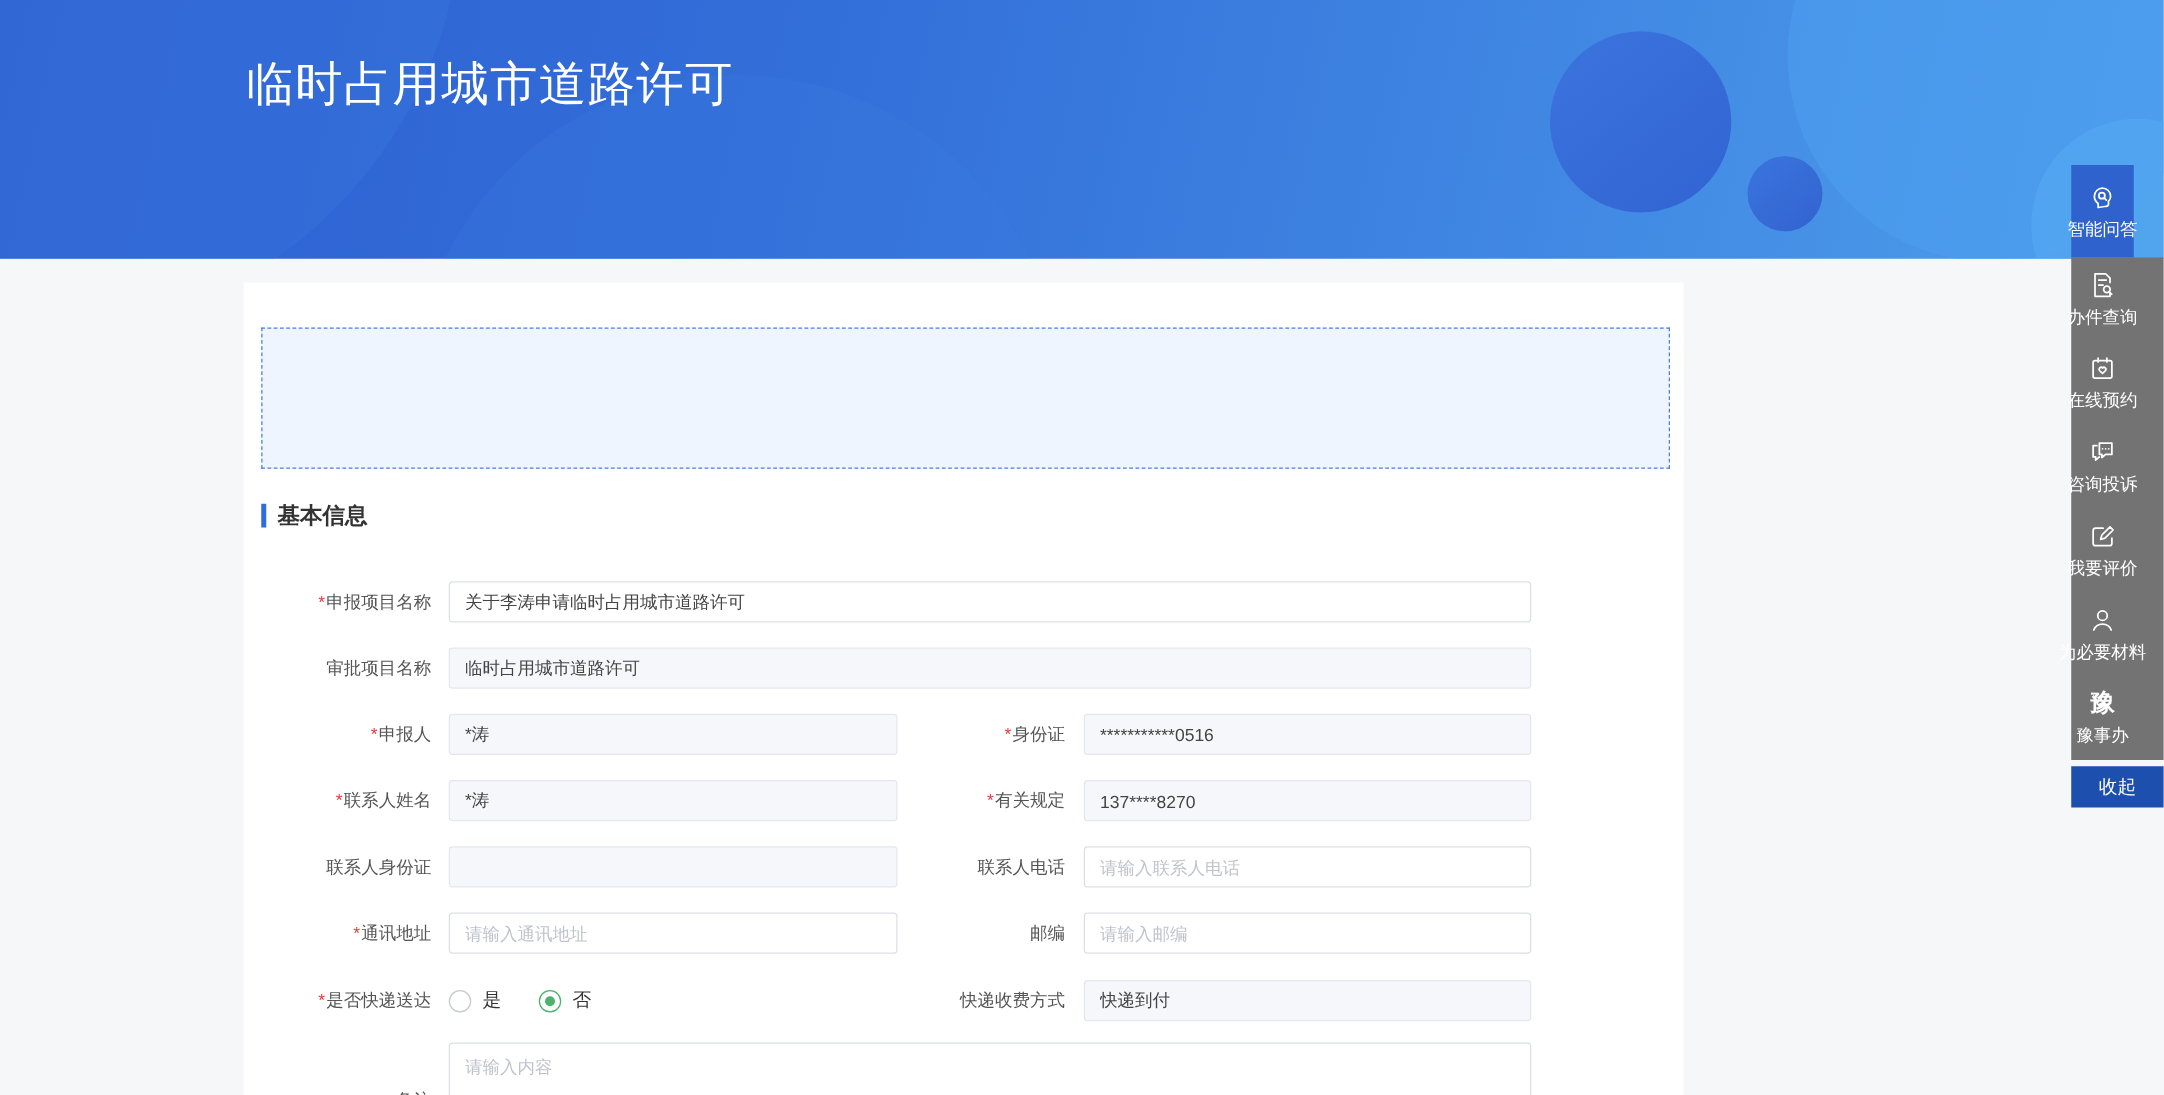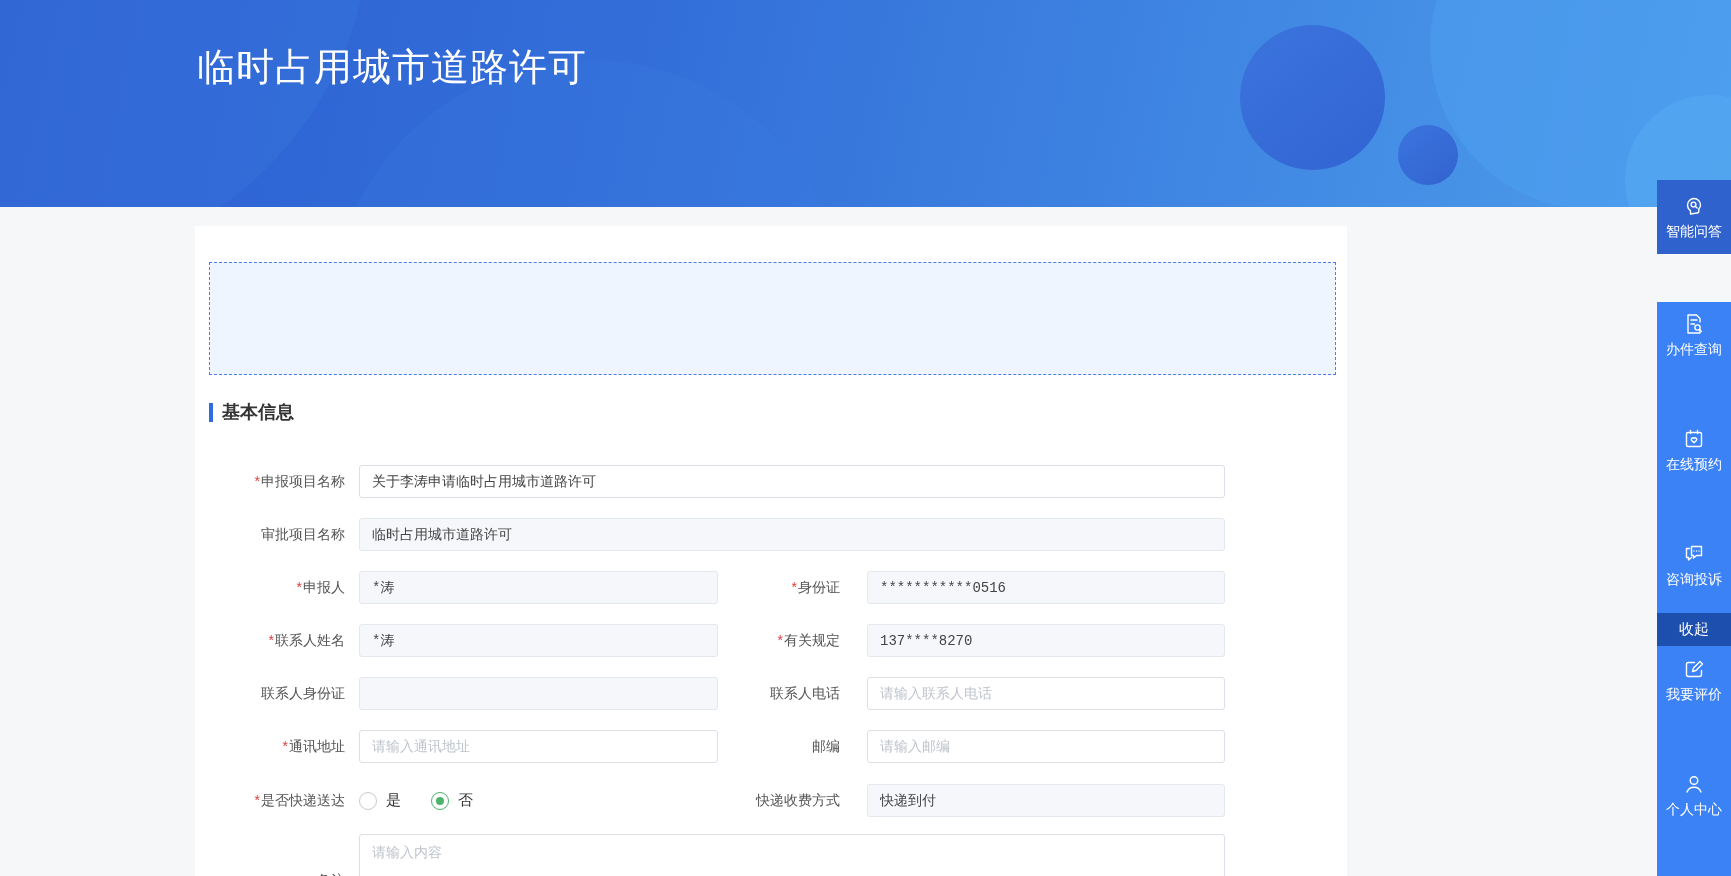--- a/index.html
+++ b/index.html
@@ -37,48 +37,48 @@
 
   .section-title { position:absolute; left:14px; top:174px; display:flex; align-items:center; }
   .section-bar { width:4px; height:19px; background:#2f6be4; margin-right:9px; }
   .section-text { font-size:18px; font-weight:bold; color:#333; }
 
   
   .row { position:absolute; height:33px; }
   .flabel { position:absolute; height:33px; line-height:33px; font-size:14px; color:#555;
             text-align:right; white-space:nowrap; }
   .lab-l { left:0; width:150px; }
-  .lab-r { left:448px; width:197px;text-align:right; }
+  .lab-r { left:460px; width:197px;text-align:right; }
   .req { color:#e23c3c; margin-right:1px; }
   input.fi, textarea.fi { position:absolute; height:33px; border:1px solid #dcdfe6;
            border-radius:3px; padding:0 12px; font-size:14px; color:#444; background:#fff;
-           font-family:Liberation Mono, monospace; outline:none; }
+           font-family:Liberation Sans, sans-serif; outline:none; }
   input.fi::placeholder, textarea.fi::placeholder { color:#bfc4cc; }
   .in-l { left:164px; width:359px; }
   .in-r { left:672px; width:358px; }
   .in-full { left:164px; width:866px; }
   .disabled { background:#f5f7fa !important; border-color:#e3e7ee !important; color:#555; }
   textarea.fi { height:75px; padding:8px 12px; resize:none; line-height:20px; }
 
   .radio-group { position:absolute; left:164px; top:0; height:33px; display:flex;
                  align-items:center; gap:30px; }
   .radio-item { display:flex; align-items:center; gap:9px; cursor:pointer; }
   .radio-circle { width:18px; height:18px; border-radius:50%; border:1px solid #c6cad1;
                   background:#fff; position:relative; }
   .radio-circle.selected { border-color:#4db36c; }
   .radio-circle.selected::after { content:""; position:absolute; left:4px; top:4px;
                   width:8px; height:8px; border-radius:50%; background:#4db36c; }
   .radio-label { font-size:15px; color:#333; }
 
   
   .sidebar { position:absolute; left:1657px; top:132px; width:74px; }
-  .side-item { width:74px; display:flex; flex-direction:column; align-items:center;
-               justify-content:center; cursor:pointer;margin-top:48px; }
+  .side-item { width:50px; display:flex; flex-direction:column; align-items:center;
+               justify-content:center; cursor:pointer; }
   .side-first { height:74px; background:#2f62cd; }
-  .side-rest { background:#3b82f6; }
+  .side-rest { background:#737373; }
   .side-rest .side-item { height:67px; }
   .side-label { color:#ffffff; font-size:14px; margin-top:5px; white-space:nowrap; }
   .side-icon { width:24px; height:24px; display:flex; align-items:center; justify-content:center; }
   .side-icon svg { stroke:#fff; fill:none; stroke-width:1.4; stroke-linecap:round; stroke-linejoin:round; }
   .yu-char { color:#fff; font-size:20px; font-weight:bold; line-height:24px; }
   .collapse-btn { position:absolute; left:1657px; top:613px; width:74px; height:33px;
                   background:#1d4fae; color:#fff; font-size:15px; display:flex;
                   align-items:center; justify-content:center; cursor:pointer; }
 
   
@@ -225,21 +225,21 @@
         </div>
         <div class="side-label">我要评价</div>
       </div>
       <div class="side-item">
         <div class="side-icon">
           <svg width="24" height="24" viewBox="0 0 24 24">
             <circle cx="12" cy="8.5" r="3.8"></circle>
             <path d="M5 20c1.2-3.2 3.8-4.8 7-4.8s5.8 1.6 7 4.8"></path>
           </svg>
         </div>
-        <div class="side-label">个人中心</div>
+        <div class="side-label">为必要材料</div>
       </div>
       <div class="side-item">
         <div class="side-icon">
           <span class="yu-char">豫</span>
         </div>
         <div class="side-label">豫事办</div>
       </div>
     </div>
   </div>
 

